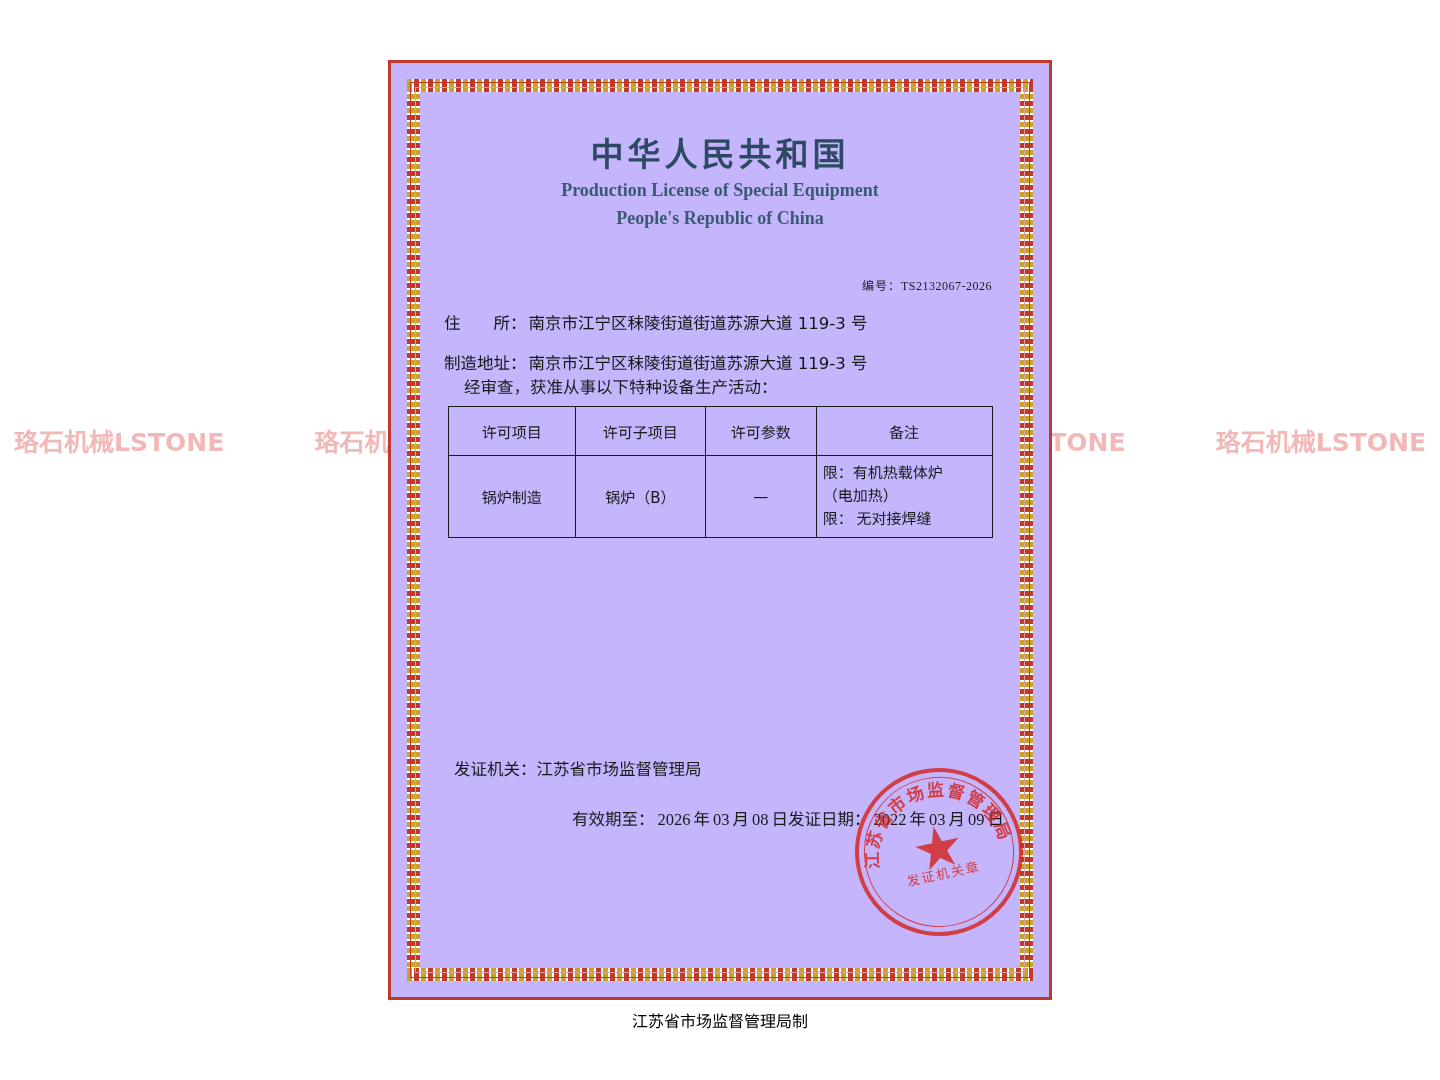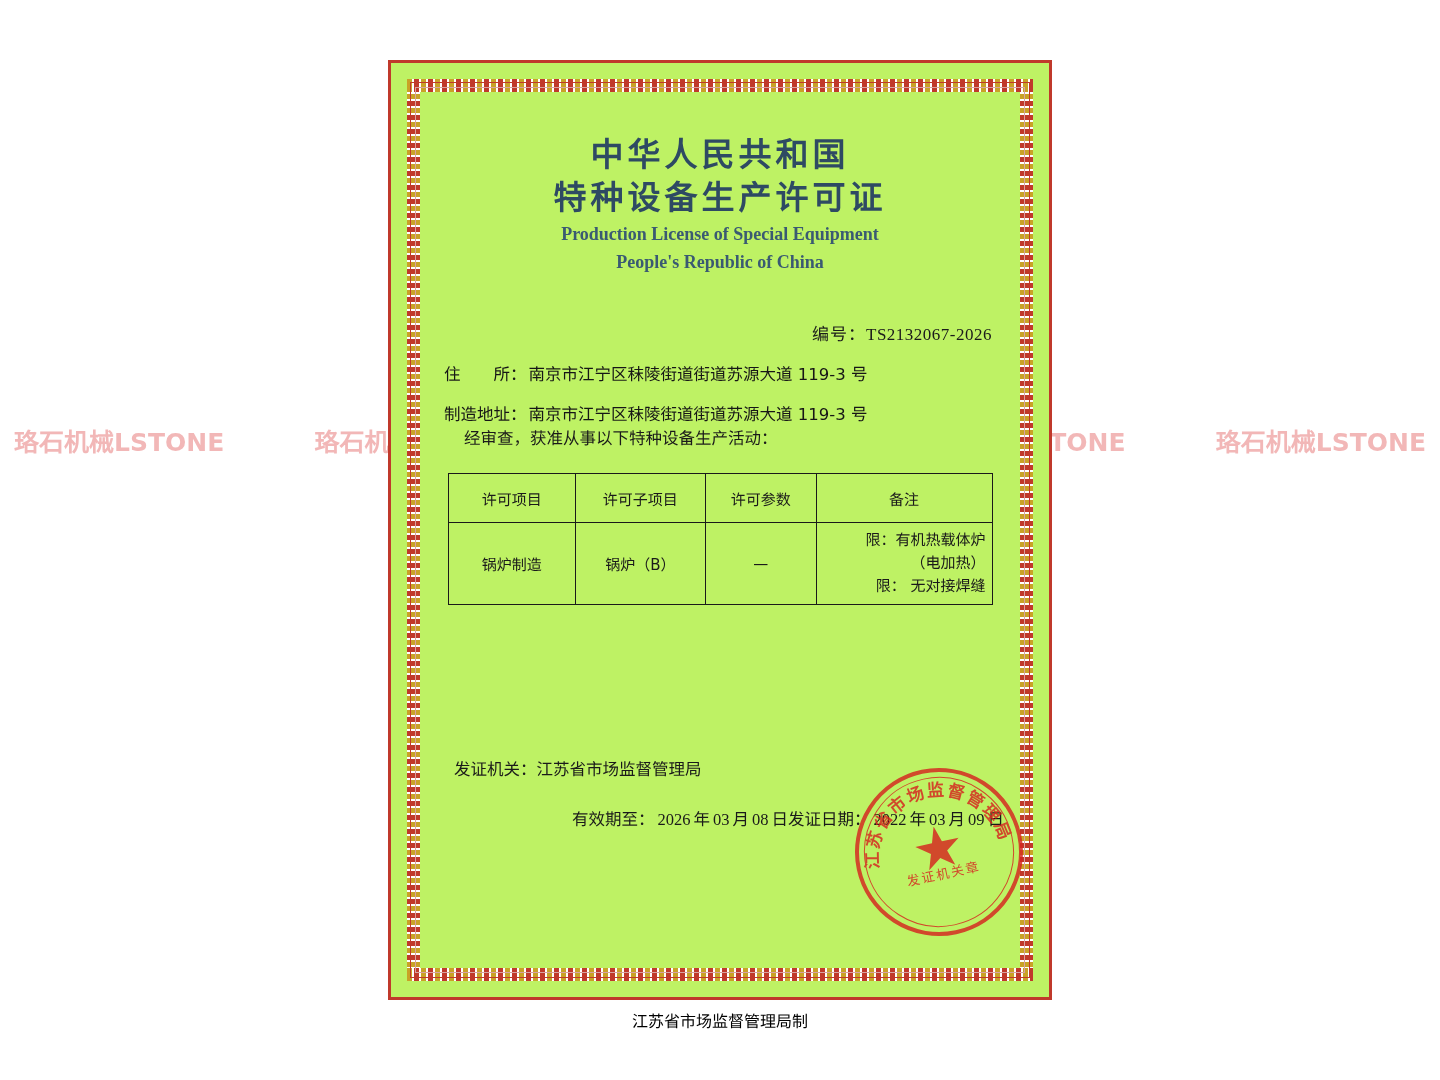--- a/index.html
+++ b/index.html
@@ -17,21 +17,21 @@
     color: #1a1a1a;
   }
 
   
   .sheet {
     position: absolute;
     left: 388px;
     top: 60px;
     width: 664px;
     height: 940px;
-    background: #bef264;
+    background: #c4b5fd;
   }
 
   
   .frame-outer {
     position: absolute;
     inset: 0;
     border: 3px solid #c0392b;
     box-sizing: border-box;
   }
   .frame-greek {
@@ -93,21 +93,21 @@
     font-size: 18px;
     line-height: 28px;
     color: #3a5a72;
   }
   .title-en1 { margin-top: 0; }
 
   .serial-row {
     margin-top: 44px;
     text-align: right;
     padding-right: 12px;
-    font-size: 17px;
+    font-size: 12px;
     font-family: "DejaVu Sans", "Liberation Sans", sans-serif;
     color: #1b1b1b;
   }
   .serial-row .serial-label { letter-spacing: 1px; }
   .serial-row .serial-value {
     font-family: "Liberation Serif", serif;
     letter-spacing: 0.5px;
   }
 
   .field-row {
@@ -128,38 +128,39 @@
   }
 
   .statement {
     padding-left: 28px;
     font-size: 16.5px;
     font-family: "DejaVu Sans", "Liberation Sans", sans-serif;
   }
 
   
   table.lic {
-    margin: 24px auto 0 auto;
+    margin: 8px auto 0 auto;
     border-collapse: collapse;
     width: 545px;
     font-family: "DejaVu Sans", "Liberation Sans", sans-serif;
     font-size: 15px;
   }
   table.lic th, table.lic td {
     border: 1px solid #1a1a1a;
     text-align: center;
     vertical-align: middle;
     padding: 9px 4px;
     font-weight: normal;
   }
   table.lic th { height: 30px; }
   table.lic td.notes {
-    text-align: right;
+    text-align: left;
     line-height: 23px;
     padding: 6px 6px;
+    font-family: Liberation Serif, serif;
   }
   .col1 { width: 128px; }
   .col2 { width: 128px; }
   .col3 { width: 110px; }
   .col4 { width: 179px; }
 
   
   .issuer-row {
     position: absolute;
     left: 18px;
@@ -303,21 +304,20 @@
 
 <div class="sheet">
   <div class="frame-outer"></div>
   <div class="frame-greek"></div>
   <div class="frame-inner"></div>
   <div class="frame-inner2"></div>
 
   <div class="content">
 
     <div class="title-cn1">中华人民共和国</div>
-    <div class="title-cn2">特种设备生产许可证</div>
     <div class="title-en1">Production License of Special Equipment</div>
     <div class="title-en2">People's Republic of China</div>
 
     <div class="serial-row">
       <span class="serial-label">编号：</span><span class="serial-value">TS2132067-2026</span>
     </div>
 
     <div class="field-row">
       <span class="field-label">住　　所：</span>
       <span class="field-value">南京市江宁区秣陵街道街道苏源大道 119-3 号</span>

